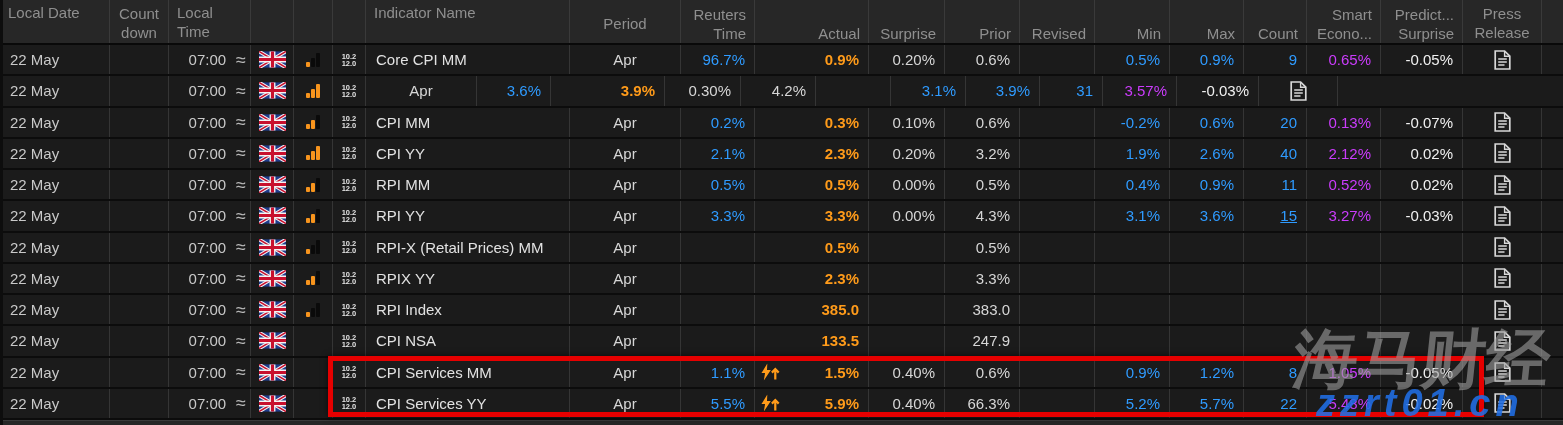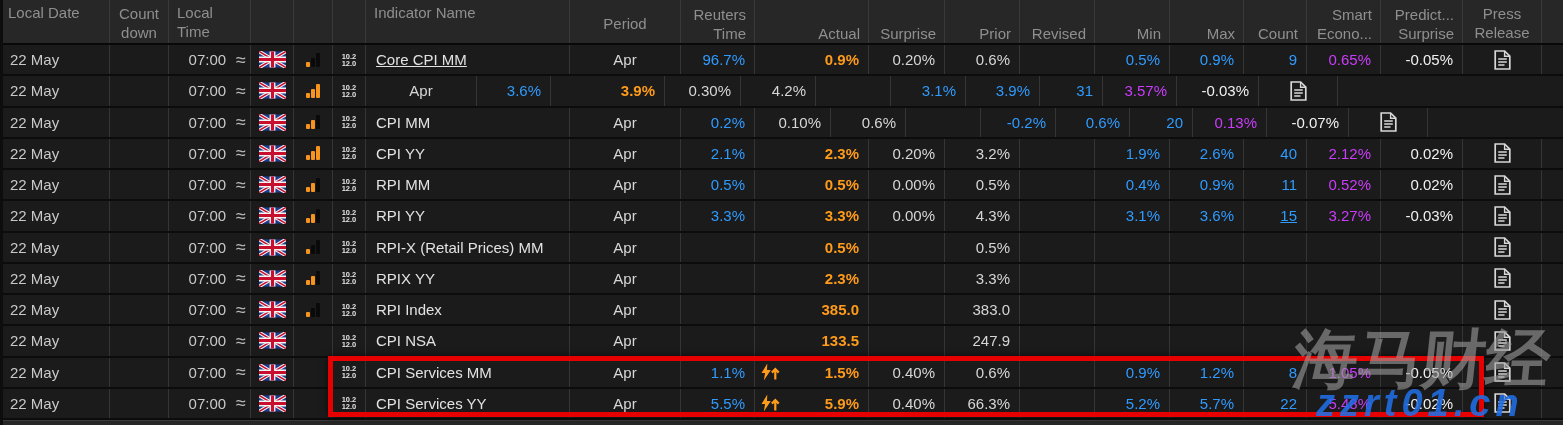--- a/index.html
+++ b/index.html
@@ -150,21 +150,21 @@
         <div class="cell a-center" style="width: 39px;">
           <span class="bars">
             <i class="b1 on"></i>
             <i class="b2"></i>
             <i class="b3"></i>
           </span>
         </div>
         <div class="cell a-center" style="width: 33px;">
           <span class="numsicon">10.2<br>12.0</span>
         </div>
-        <div class="cell a-left pl c-name" style="width: 204px; text-decoration: underline;">Core CPI MM</div>
+        <div class="cell a-left pl c-name" style="width: 204px;">Core CPI MM</div>
         <div class="cell a-center c-gray" style="width: 111px;">Apr</div>
         <div class="cell a-right pr c-blue" style="width: 74px;">96.7%</div>
         <div class="cell a-right pr c-orange" style="width: 114px;">
           <span>0.9%</span>
         </div>
         <div class="cell a-right pr c-gray" style="width: 76px;">0.20%</div>
         <div class="cell a-right pr c-gray" style="width: 75px;">0.6%</div>
         <div class="cell a-right pr c-gray" style="width: 75px;"></div>
         <div class="cell a-right pr c-blue" style="width: 75px;">0.5%</div>
         <div class="cell a-right pr c-blue" style="width: 74px;">0.9%</div>
@@ -254,20 +254,23 @@
             <i class="b2 on"></i>
             <i class="b3"></i>
           </span>
         </div>
         <div class="cell a-center" style="width: 33px;">
           <span class="numsicon">10.2<br>12.0</span>
         </div>
         <div class="cell a-left pl c-name" style="width: 204px;">CPI MM</div>
         <div class="cell a-center c-gray" style="width: 111px;">Apr</div>
         <div class="cell a-right pr c-blue" style="width: 74px;">0.2%</div>
+        <div class="cell a-right pr c-orange" style="width: 114px;">
+          <span>0.3%</span>
+        </div>
         <div class="cell a-right pr c-gray" style="width: 76px;">0.10%</div>
         <div class="cell a-right pr c-gray" style="width: 75px;">0.6%</div>
         <div class="cell a-right pr c-gray" style="width: 75px;"></div>
         <div class="cell a-right pr c-blue" style="width: 75px;">-0.2%</div>
         <div class="cell a-right pr c-blue" style="width: 74px;">0.6%</div>
         <div class="cell a-right pr c-blue" style="width: 63px;">20</div>
         <div class="cell a-right pr c-magenta" style="width: 74px;">0.13%</div>
         <div class="cell a-right pr c-white" style="width: 82px;">-0.07%</div>
         <div class="cell a-center" style="width: 79px;">
           <button class="pressbtn">

